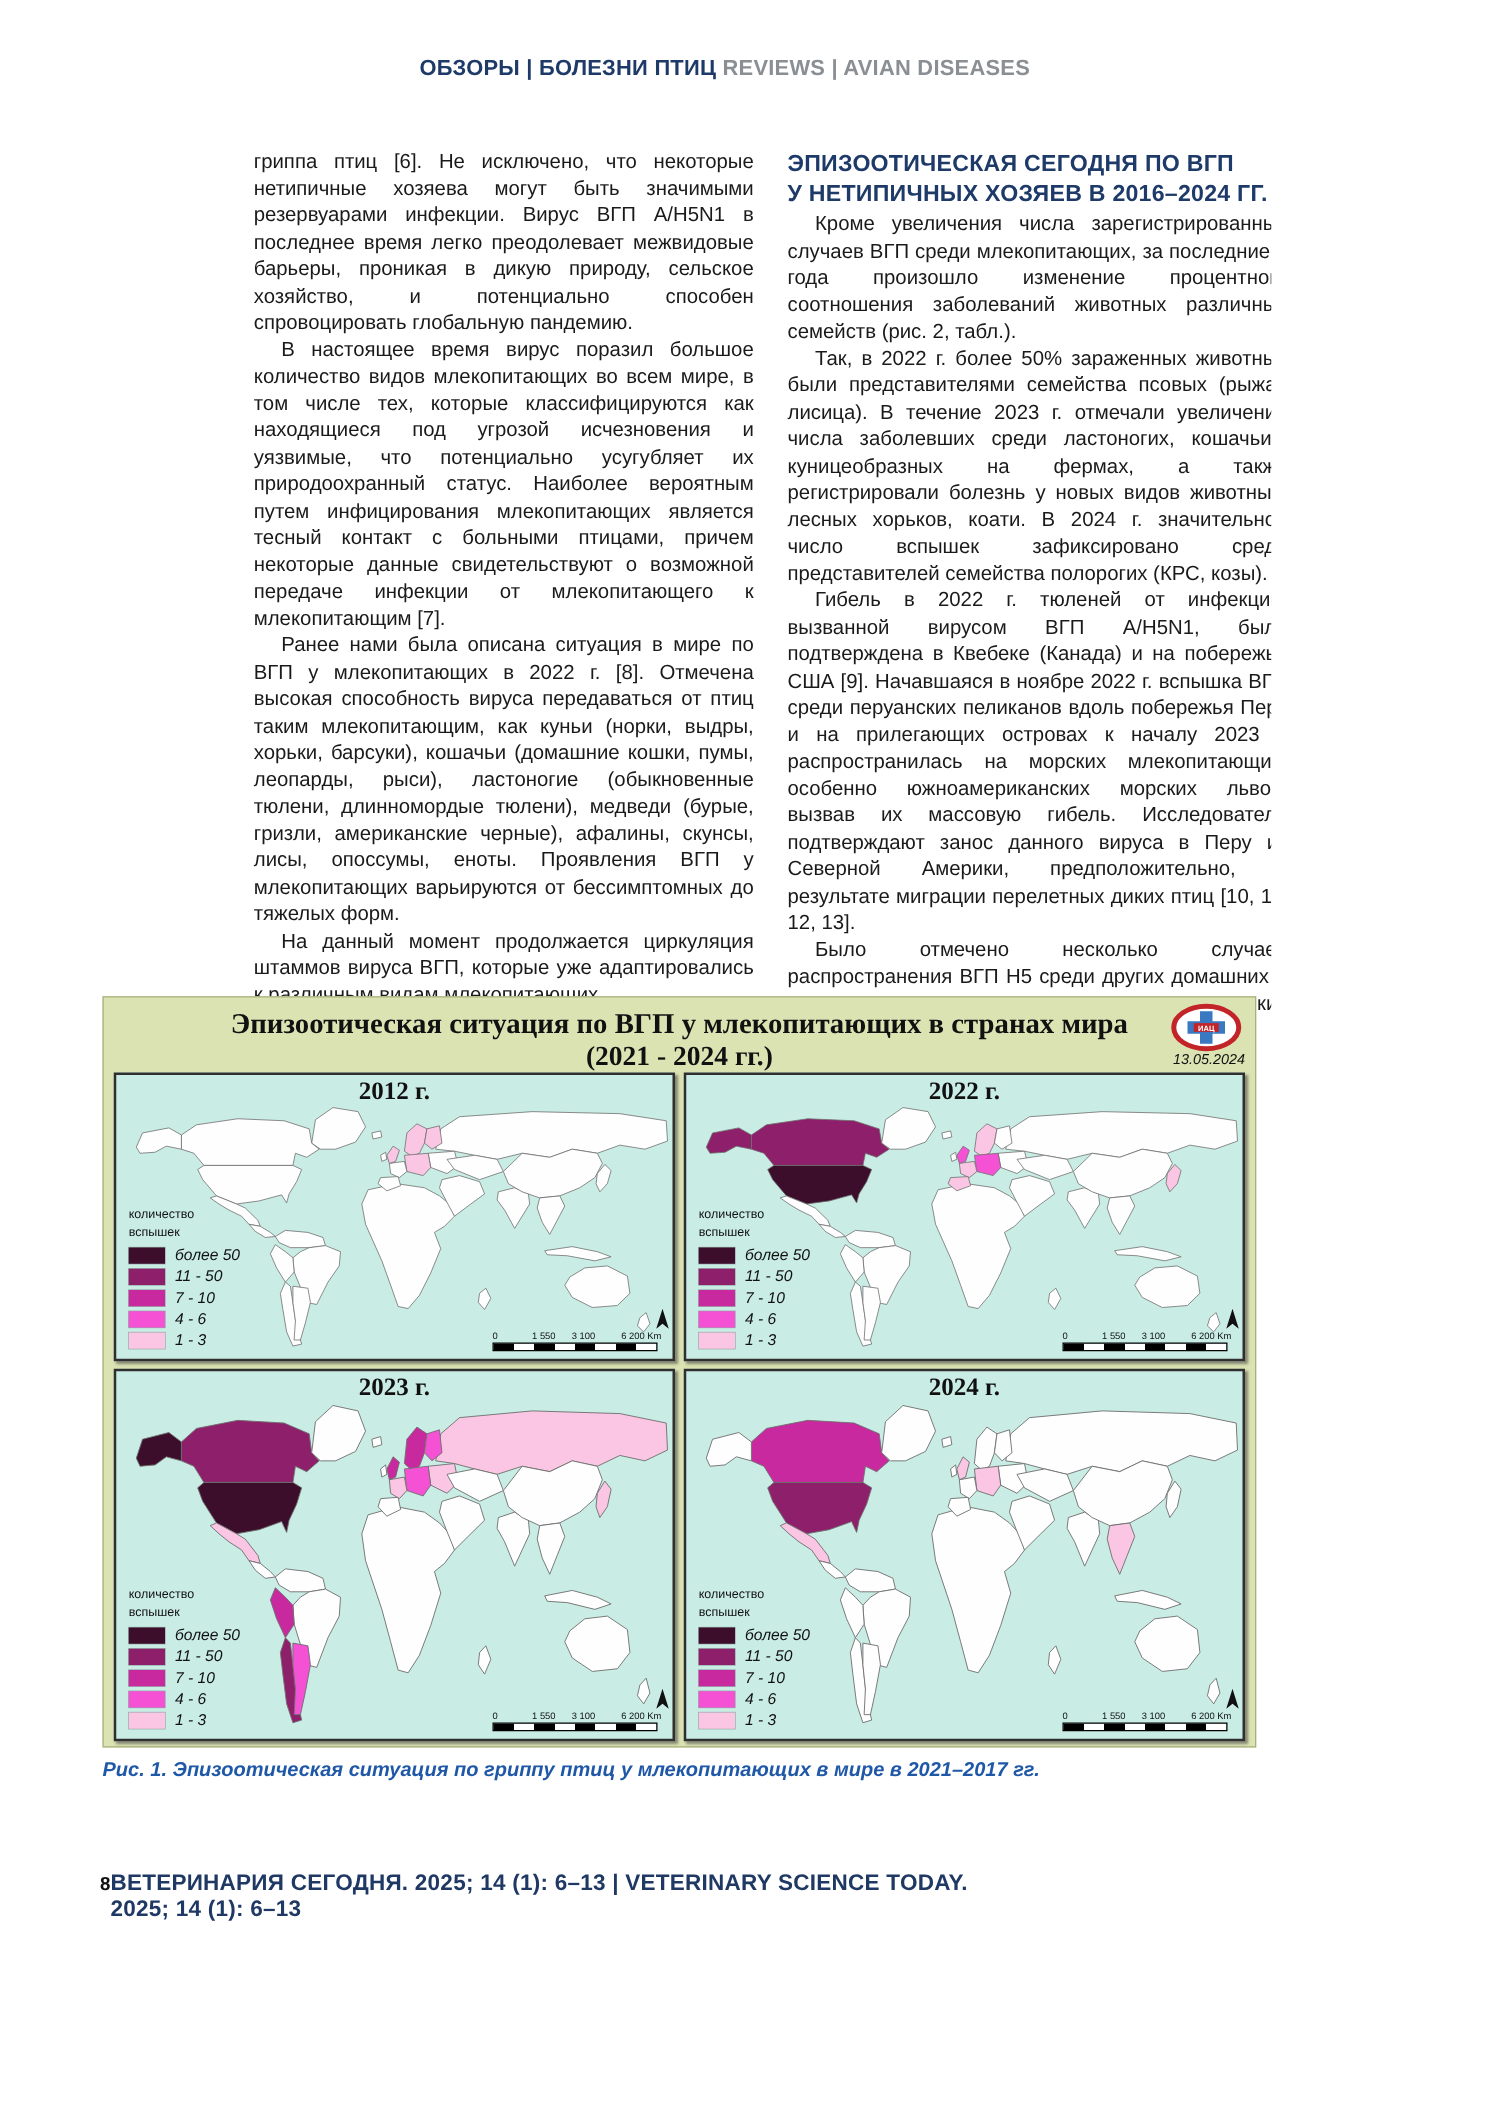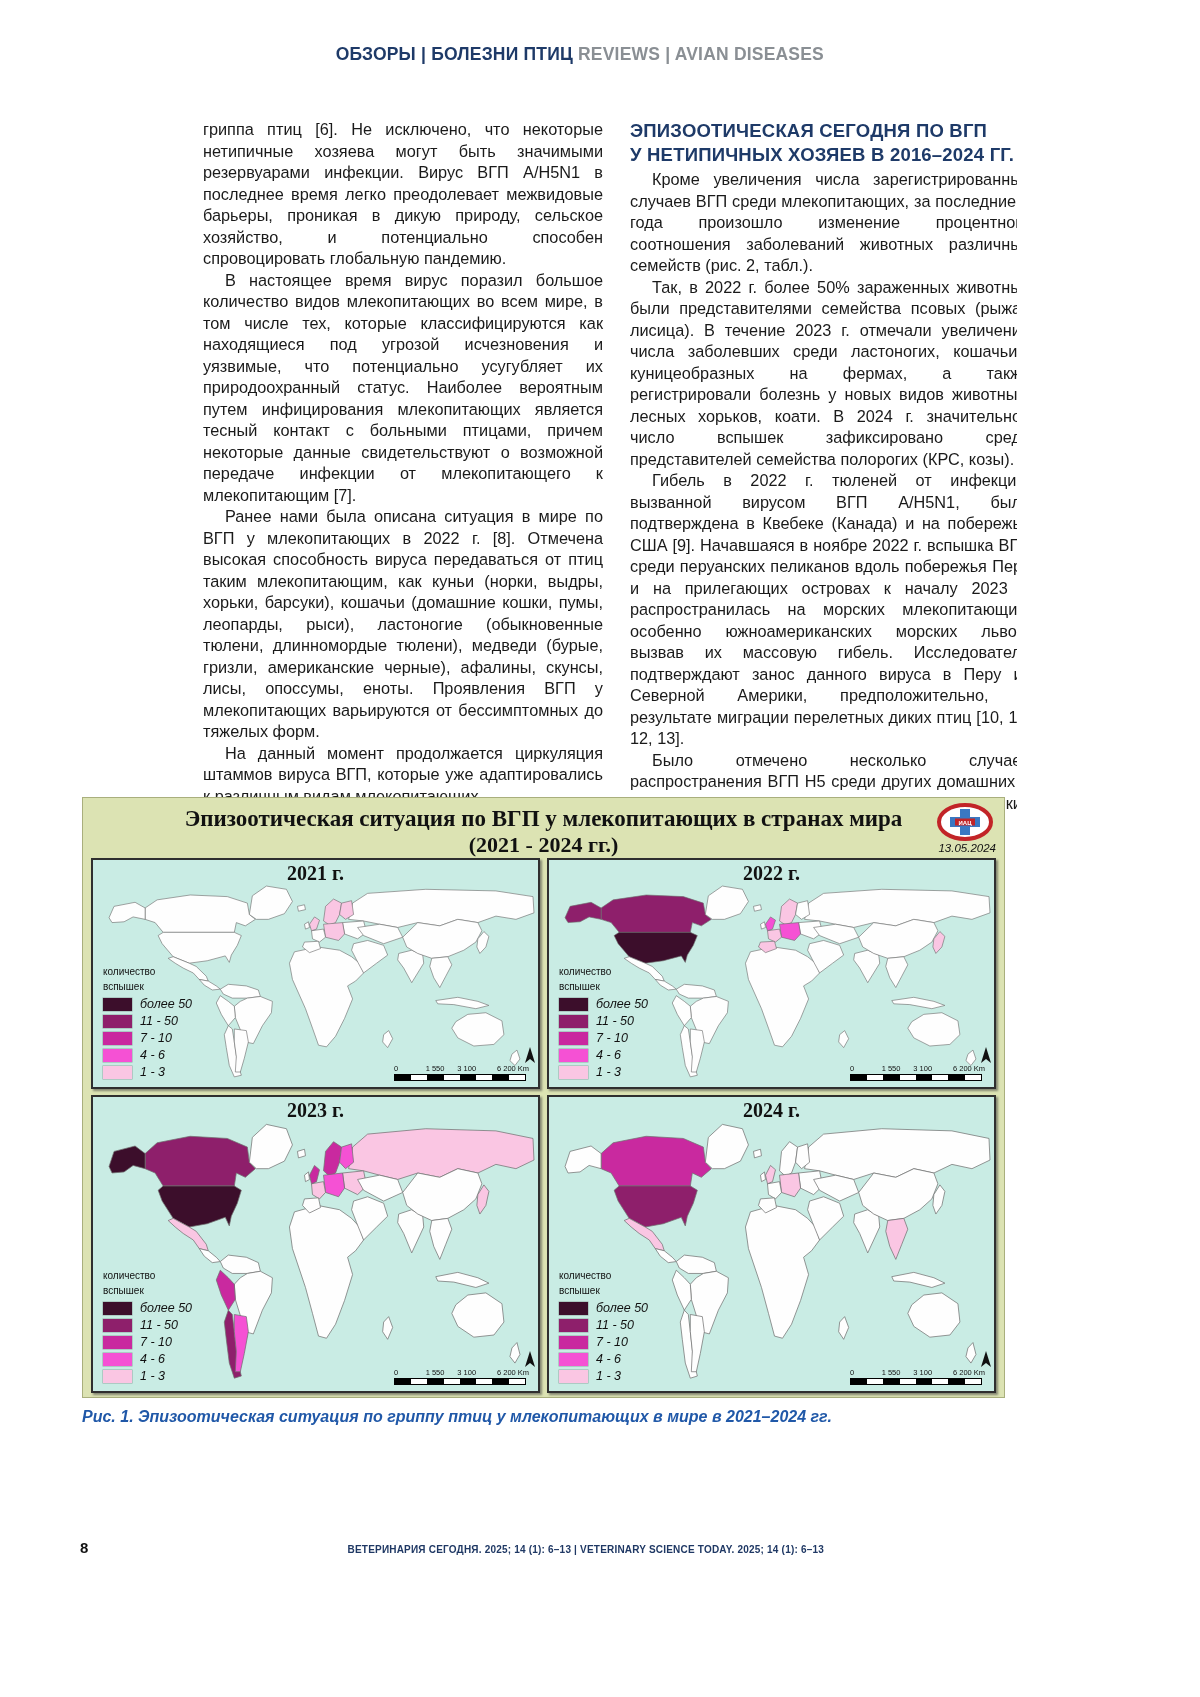--- a/index.html
+++ b/index.html
@@ -43,21 +43,21 @@
   .scalebar .labels span{position:absolute;white-space:nowrap;}
   .scalebar .ruler{height:5px;border:1px solid #000;background:
       linear-gradient(90deg,#000 0 12.5%,#fff 12.5% 25%,#000 25% 37.5%,#fff 37.5% 50%,#000 50% 62.5%,#fff 62.5% 75%,#000 75% 87.5%,#fff 87.5% 100%);}
   .north{position:absolute;right:2px;bottom:22px;z-index:4;}
 
   
   .cap-ru{position:absolute;left:82px;top:1408px;font-size:16px;font-weight:bold;font-style:italic;color:#2058a8;}
   .cap-en{position:absolute;left:82px;top:1436px;font-size:15.5px;font-style:italic;color:#333;}
   .footer{position:absolute;left:80px;right:193px;top:1496px;display:flex;justify-content:space-between;align-items:baseline;}
   .page-num{font-size:15px;font-weight:bold;color:#111;}
-  .citation{font-size:10px;font-weight:bold;color:#1f3864;letter-spacing:.2px;margin-top:48px;}
+  .citation{font-size:18px;font-weight:bold;color:#1f3864;letter-spacing:.2px;}
 </style>
 </head>
 <body>
 
 <div class="page">
 
   <div class="runhead">
     <span class="ru">ОБЗОРЫ | БОЛЕЗНИ ПТИЦ</span>
     <span class="en"> <span>REVIEWS | AVIAN DISEASES</span></span>
   </div>
@@ -93,21 +93,21 @@
         <ellipse cx="29" cy="20" rx="26" ry="17" fill="#ffffff" stroke="#c22427" stroke-width="4"></ellipse>
         <rect x="24" y="7" width="10" height="26" fill="#3a78c2"></rect>
         <rect x="14" y="15" width="30" height="10" fill="#3a78c2"></rect>
         <rect x="19" y="16.5" width="20" height="7" fill="#c22427"></rect>
         <text x="29" y="22.5" text-anchor="middle" font-size="6" font-weight="bold" fill="#ffffff" font-family="Liberation Sans, sans-serif">ИАЦ</text>
       </svg>
     </div>
     <div class="fig-date">13.05.2024</div>
     <div class="fig-grid" id="fig-grid">
         <div class="panel">
-          <div class="panel-year">2021 г.</div>
+          <div class="panel-year">2012 г.</div>
           <svg class="map" viewBox="0 0 440 250" preserveAspectRatio="none">
             <polygon points="253,46 257,26 272,14 330,9 400,11 437,18 438,38 420,46 400,42 382,50 362,46 344,54 322,50 302,56 284,52 268,48" fill="#fefefe" stroke="#6f6f6f" stroke-width="0.7"></polygon>
             <polygon points="50,32 62,22 95,16 132,18 152,26 154,40 160,46 150,54 141,50 139,62 68,62 60,50 50,46" fill="#fefefe" stroke="#6f6f6f" stroke-width="0.7"></polygon>
             <polygon points="14,44 19,30 40,25 50,32 50,46 38,43 29,49 17,50" fill="#fefefe" stroke="#6f6f6f" stroke-width="0.7"></polygon>
             <polygon points="154,40 157,17 171,5 191,9 197,24 189,39 173,46 161,46" fill="#fefefe" stroke="#6f6f6f" stroke-width="0.7"></polygon>
             <polygon points="68,62 139,62 146,66 142,78 136,90 134,99 130,91 112,97 94,100 78,92 67,76 63,66" fill="#fefefe" stroke="#6f6f6f" stroke-width="0.7"></polygon>
             <polygon points="78,92 94,100 101,104 111,116 113,122 104,120 98,112 88,106 80,100 73,94" fill="#fefefe" stroke="#6f6f6f" stroke-width="0.7"></polygon>
             <polygon points="104,120 113,122 121,128 125,132 117,133 109,127" fill="#fefefe" stroke="#6f6f6f" stroke-width="0.7"></polygon>
             <polygon points="125,132 133,126 151,128 163,133 165,141 152,143 137,143 128,138" fill="#fefefe" stroke="#6f6f6f" stroke-width="0.7"></polygon>
             <polygon points="152,143 165,141 177,147 176,161 167,177 158,199 150,197 146,185 140,167 139,153 145,147" fill="#fefefe" stroke="#6f6f6f" stroke-width="0.7"></polygon>
@@ -395,20 +395,20 @@
             </div>
             <div class="ruler"></div>
           </div>
           <svg class="north" width="12" height="18" viewBox="0 0 12 18">
             <polygon points="6,0 11,16 6,12 1,16" fill="#111"></polygon>
           </svg>
         </div>
       </div>
   </div>
 
-  <div class="cap-ru">Рис. 1. Эпизоотическая ситуация по гриппу птиц у млекопитающих в мире в 2021–2024 гг.</div>
+  <div class="cap-ru">Рис. 1. Эпизоотическая ситуация по гриппу птиц у млекопитающих в мире в 2021–2017 гг.</div>
 
   <div class="footer">
     <span class="page-num">8</span>
     <span class="citation">ВЕТЕРИНАРИЯ СЕГОДНЯ. 2025; 14 (1): 6–13 | VETERINARY SCIENCE TODAY. 2025; 14 (1): 6–13</span>
   </div>
 
 </div>
 
 </body></html>

